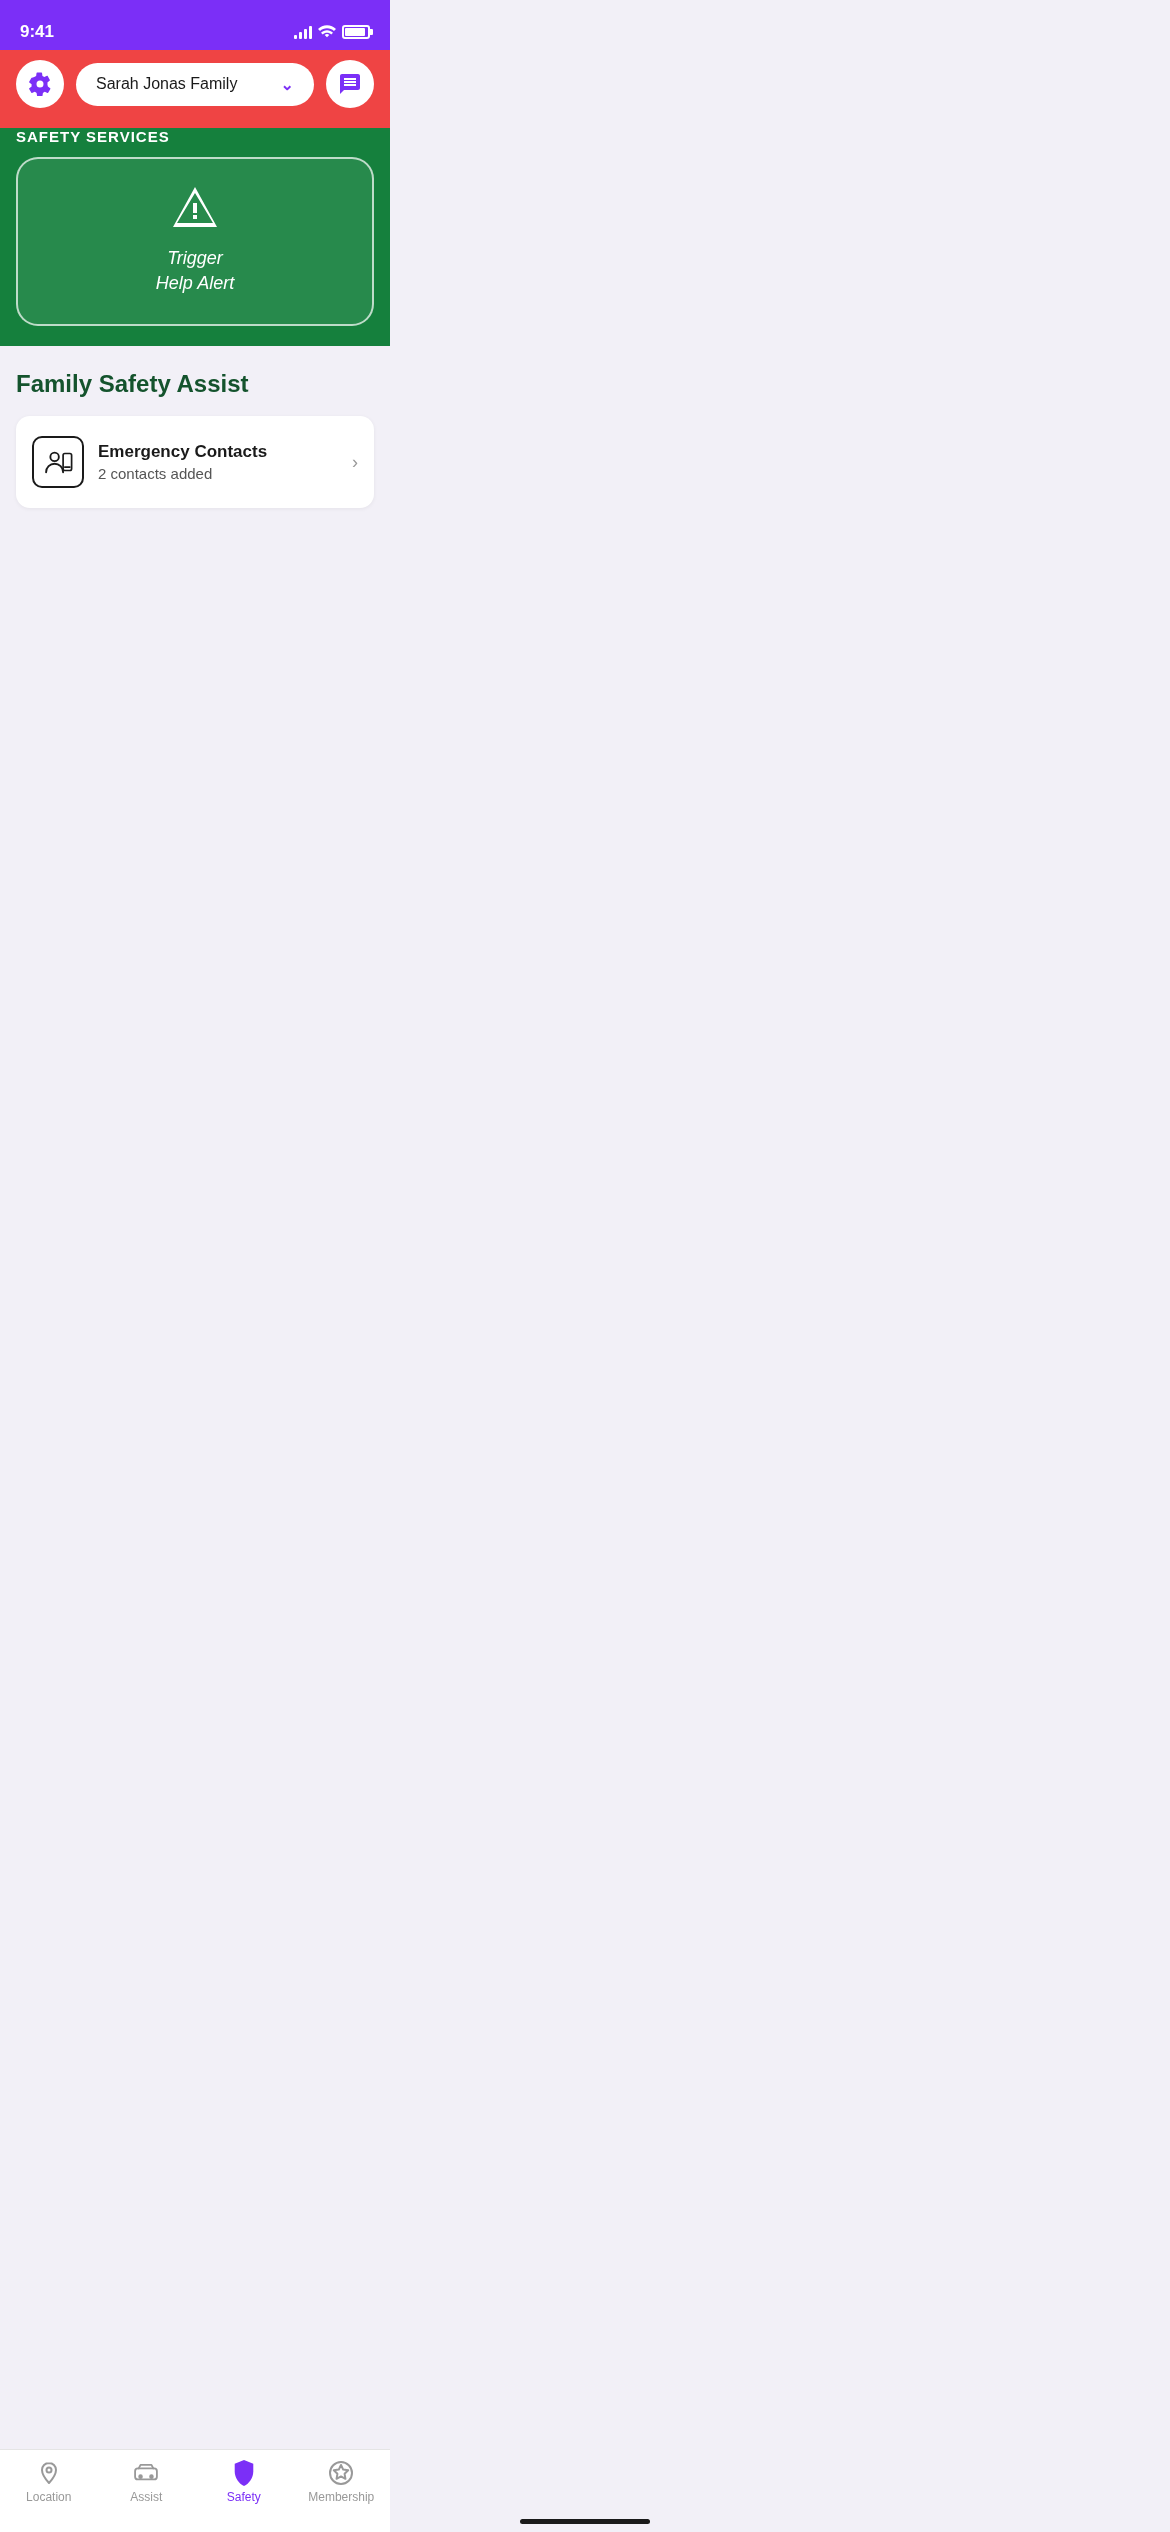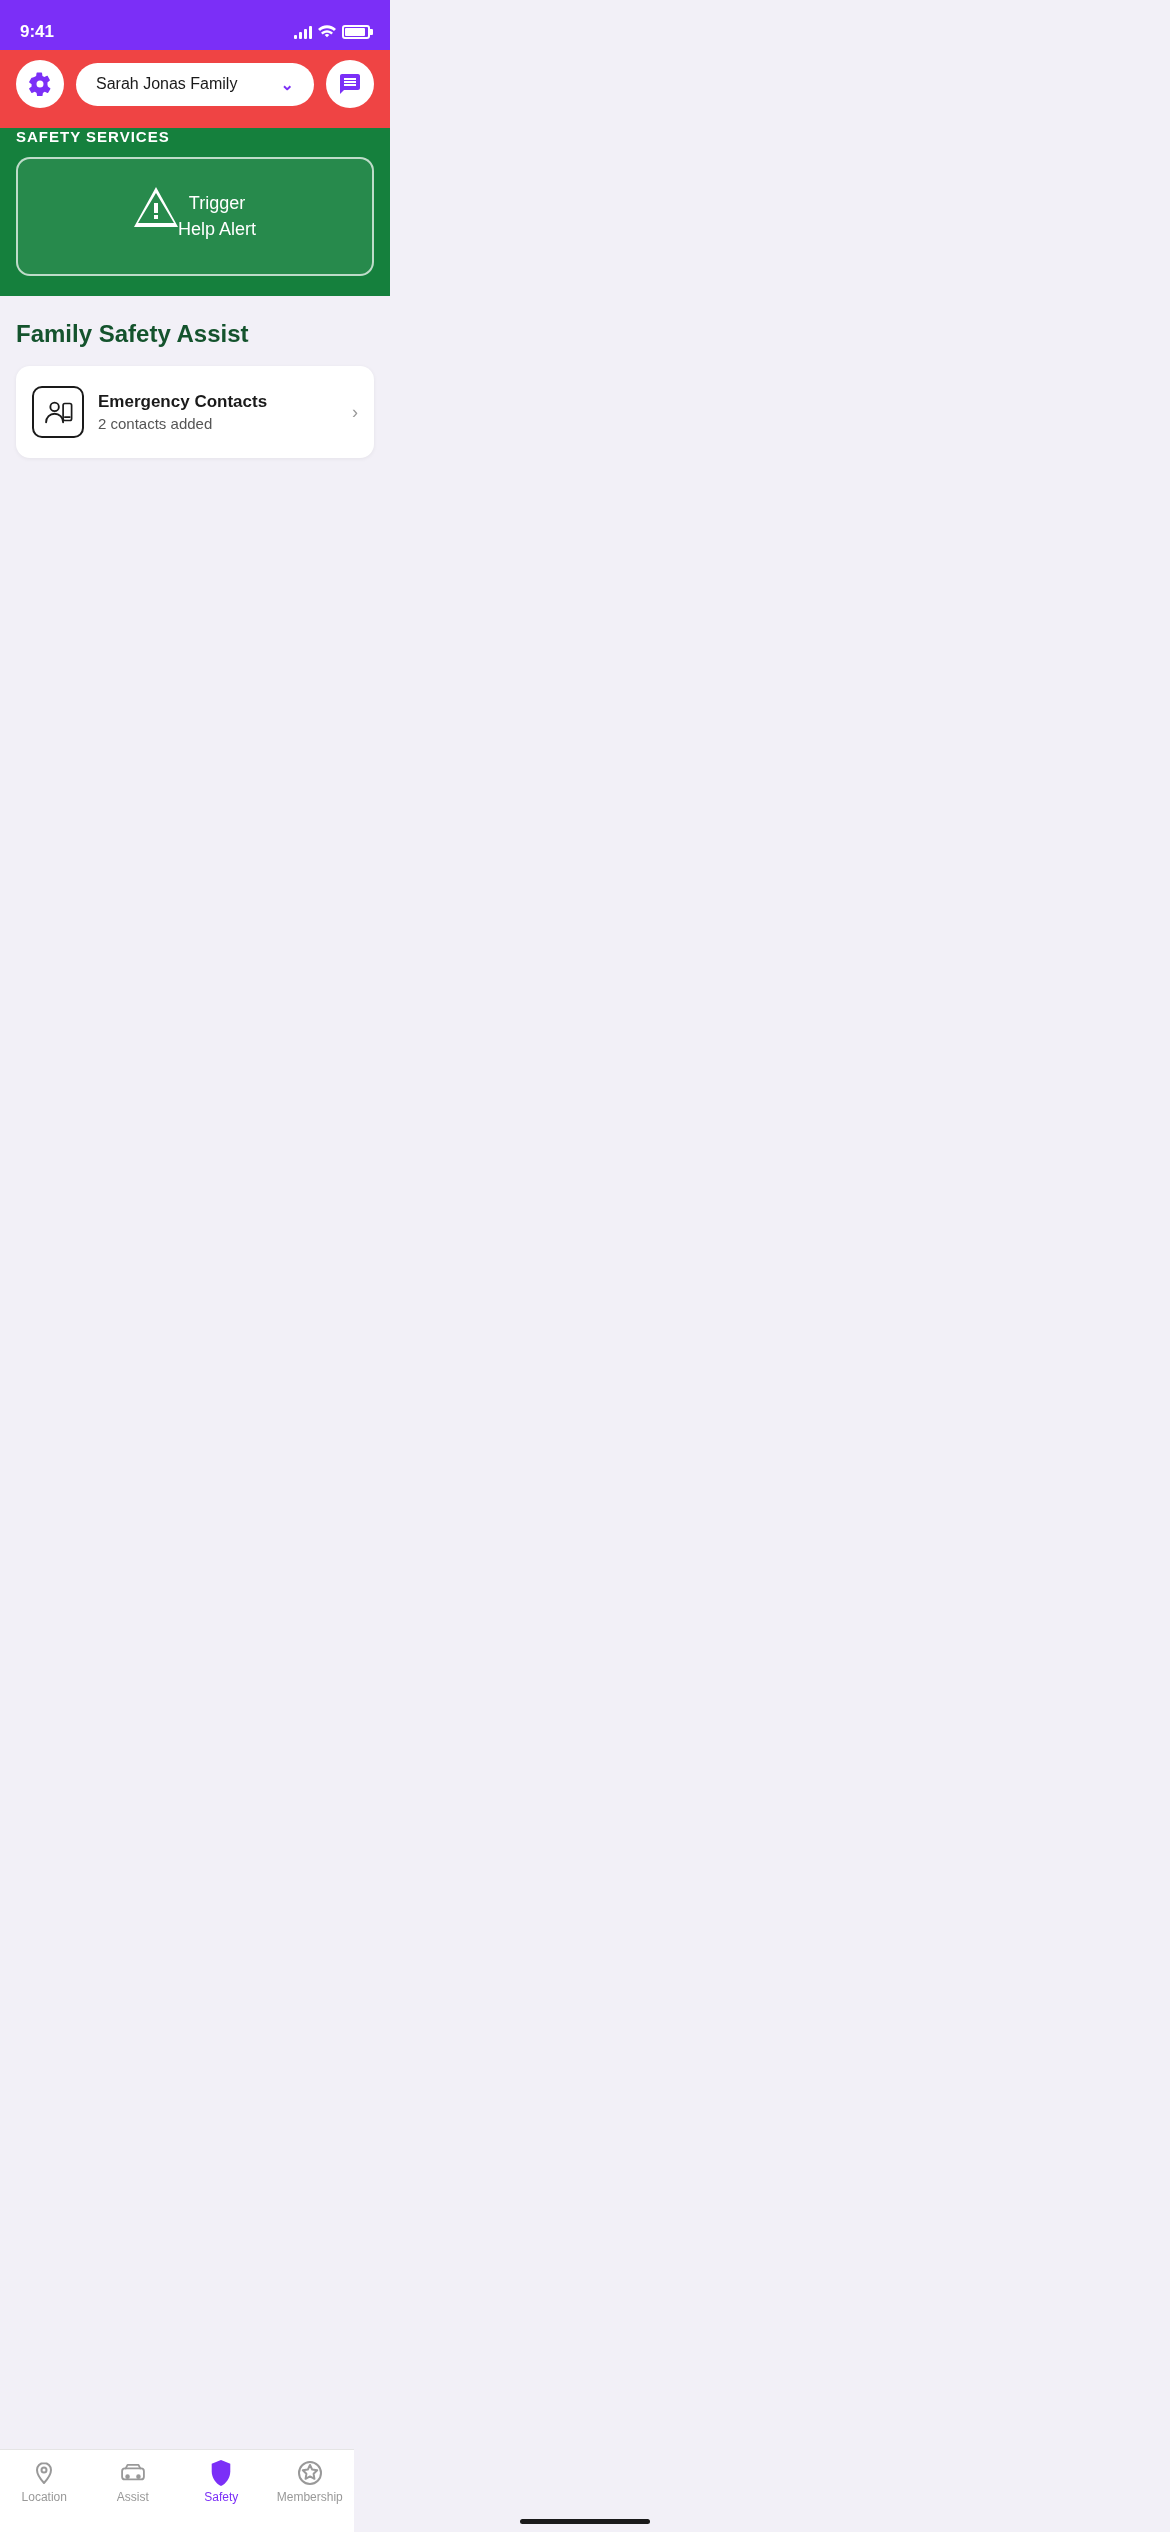--- a/index.html
+++ b/index.html
@@ -135,28 +135,29 @@
     .safety-services-title {
       color: white;
       font-size: 15px;
       font-weight: 800;
       letter-spacing: 1px;
       margin-bottom: 12px;
     }
 
     .trigger-alert-card {
       border: 2px solid rgba(255,255,255,0.7);
-      border-radius: 14px;
+      border-radius: 22px;
       padding: 28px 20px;
       display: flex;
-      flex-direction: row;
+      flex-direction: column;
       align-items: center;
       justify-content: center;
       cursor: pointer;
       background: rgba(255,255,255,0.08);
+      font-style: italic;
     }
 
     .warning-icon {
       font-size: 36px;
       color: white;
       margin-bottom: 10px;
     }
 
     .trigger-text {
       color: white;
@@ -224,21 +225,21 @@
       color: #999;
       font-size: 18px;
       font-weight: 300;
     }
 
     
     .tab-bar {
       position: fixed;
       bottom: 0;
       left: 0;
-      width: 354px;
+      width: 390px;
       background: white;
       border-top: 1px solid #e5e5e5;
       display: flex;
       justify-content: space-around;
       align-items: flex-end;
       padding: 10px 0 28px;
     }
 
     .tab-item {
       display: flex;

